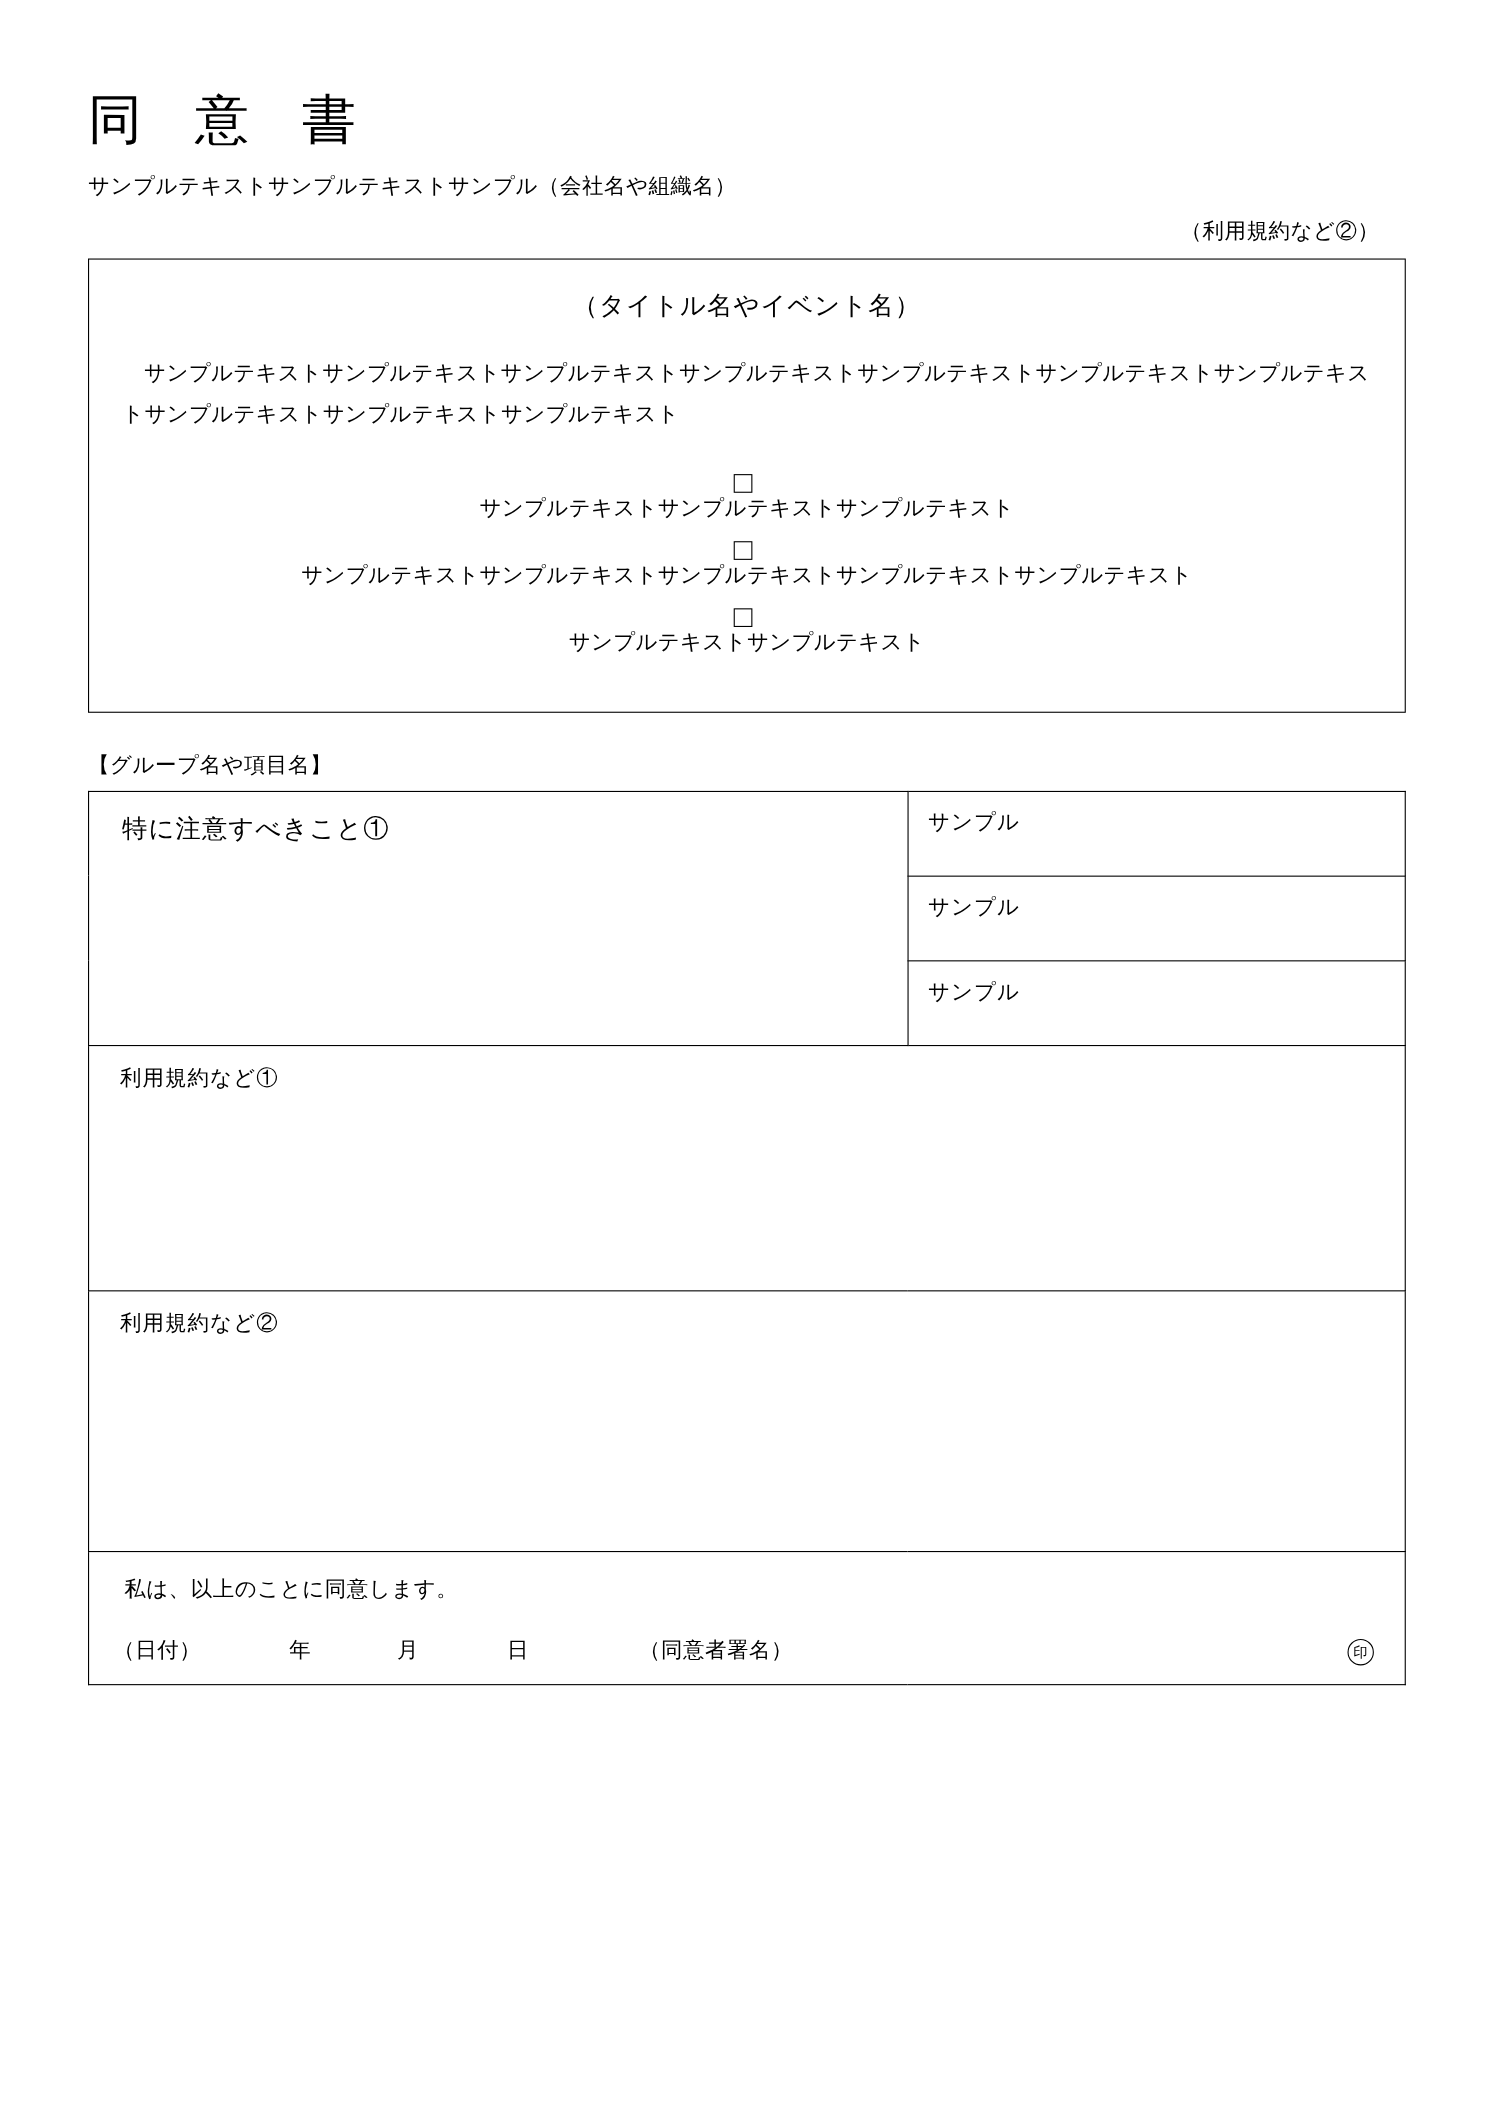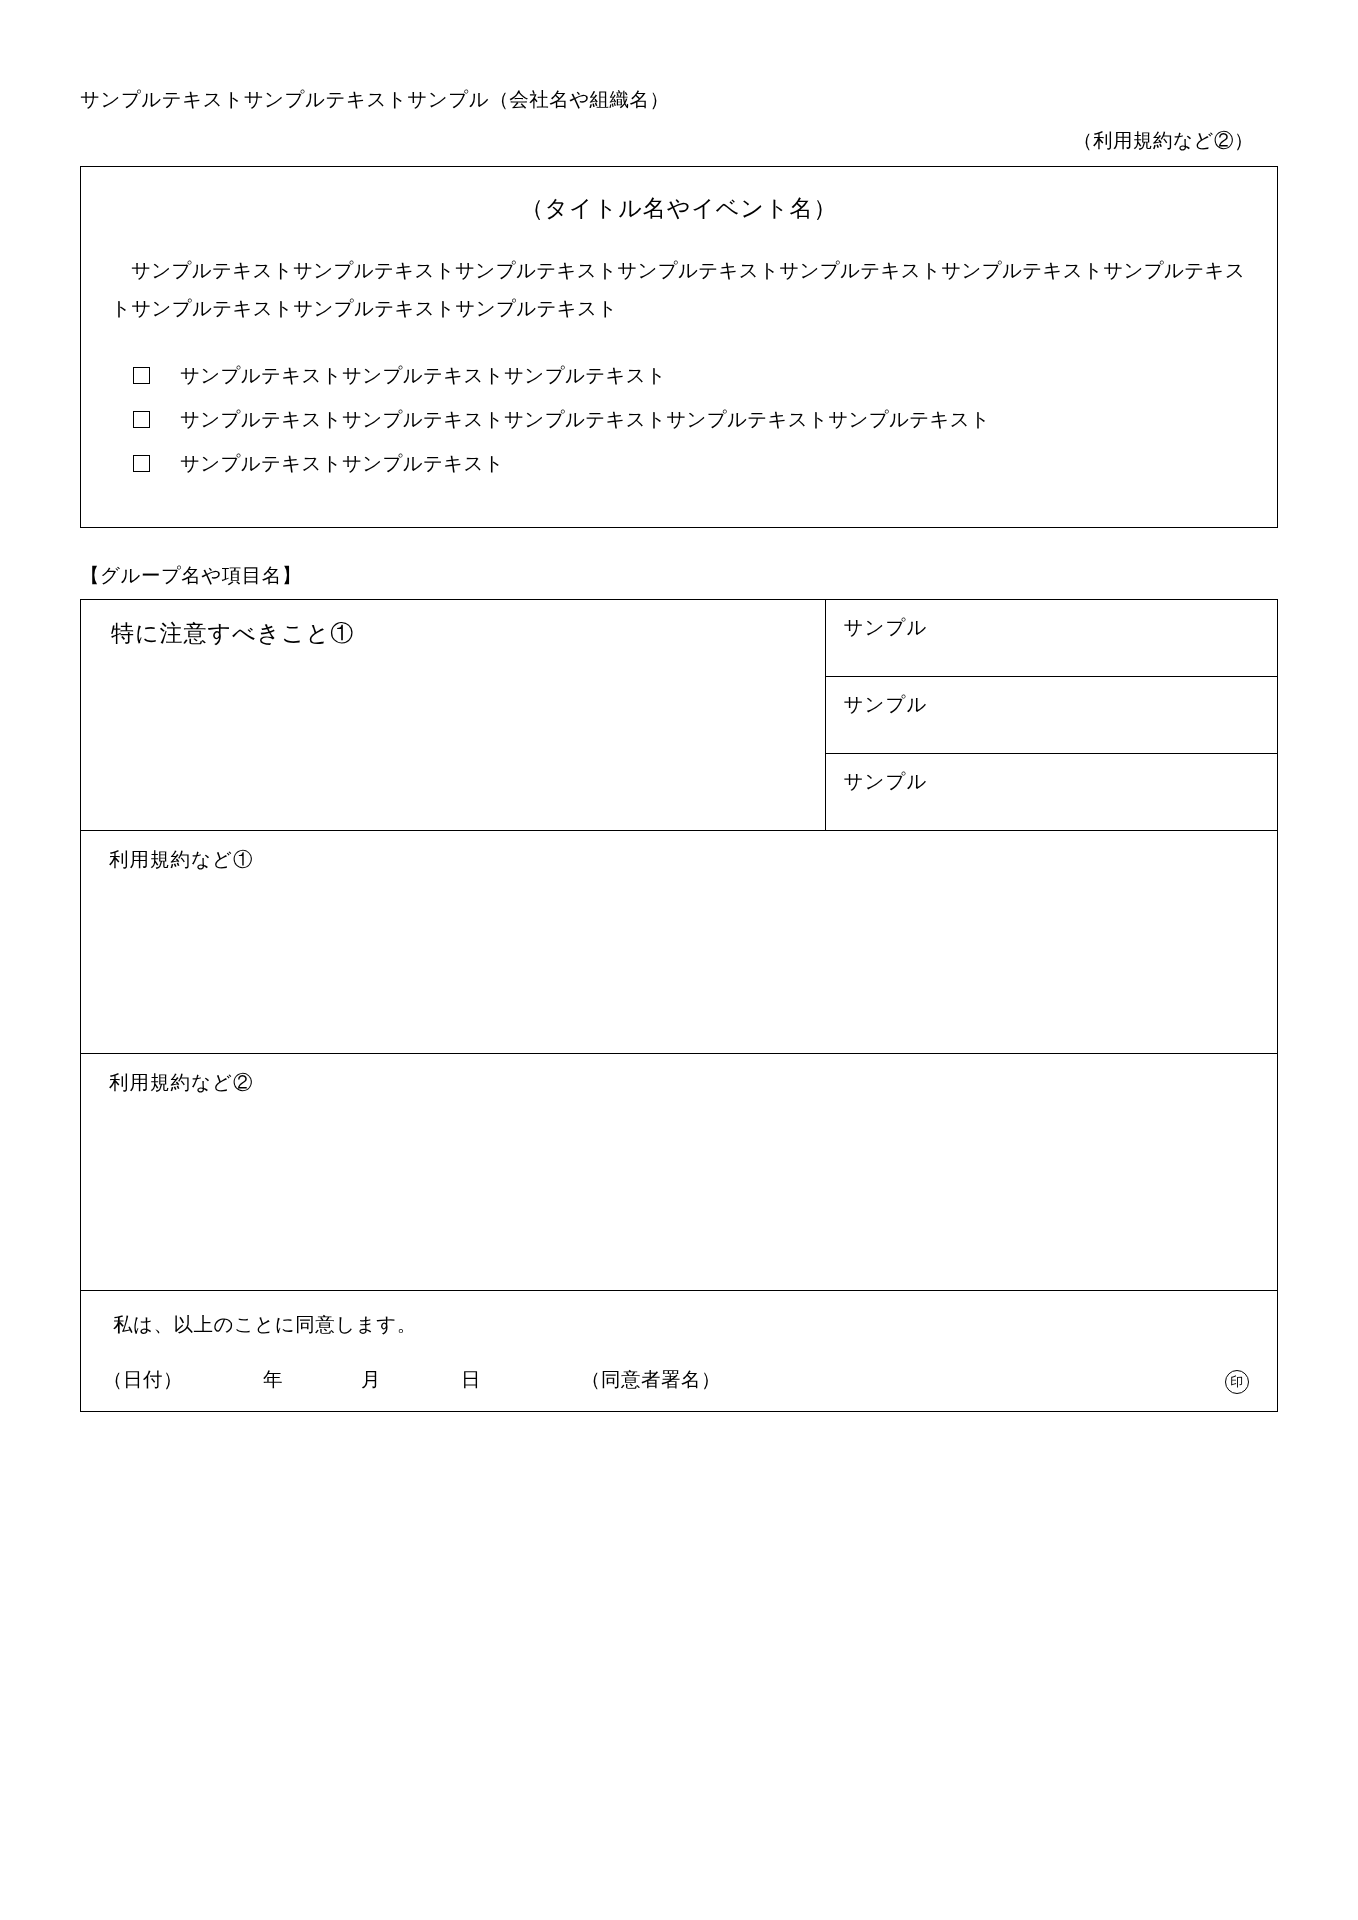--- a/index.html
+++ b/index.html
@@ -66,20 +66,21 @@
   }
   .check-list {
     margin-top: 34px;
   }
   .check-item {
     display: flex;
     align-items: center;
     font-size: 19.5px;
     letter-spacing: 0.3px;
     margin-bottom: 17px;
+    flex-direction: column;
   }
   .check-item:last-child { margin-bottom: 16px; }
   .checkbox {
     width: 15px;
     height: 15px;
     border: 1px solid #000;
     margin-left: 22px;
     margin-right: 30px;
     flex: 0 0 auto;
   }
@@ -155,20 +156,21 @@
     text-align: center;
     display: inline-block;
     font-size: 13px;
   }
 </style>
 </head>
 <body>
 
 <div class="page">
 
+  <h1 class="doc-title">同 意 書</h1>
 
   <div class="org-line">サンプルテキストサンプルテキストサンプル（会社名や組織名）</div>
 
   <div class="format-line">（利用規約など②）</div>
 
   <div class="top-box">
     <div class="box-title">（タイトル名やイベント名）</div>
 
     <div class="body-para">サンプルテキストサンプルテキストサンプルテキストサンプルテキストサンプルテキストサンプルテキストサンプルテキストサンプルテキストサンプルテキストサンプルテキスト</div>
 

